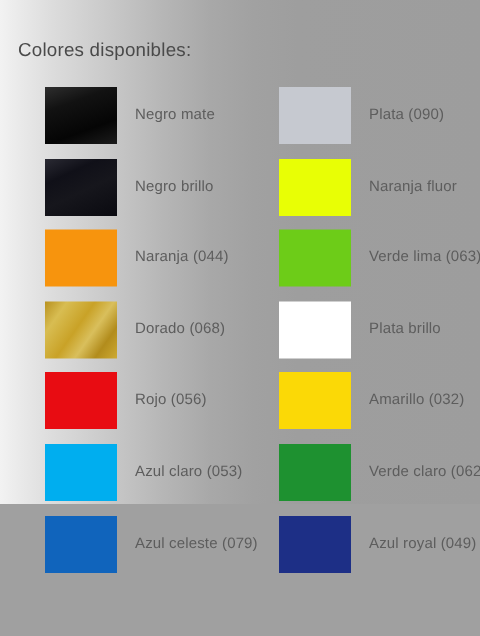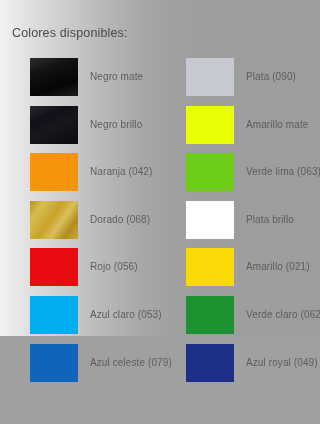--- a/index.html
+++ b/index.html
@@ -93,21 +93,21 @@
       <div class="color-row">
         <div class="swatch" style="background: linear-gradient(160deg, rgb(46, 46, 46) 0%, rgb(18, 18, 18) 30%, rgb(5, 5, 5) 70%, rgb(28, 28, 28) 100%);"></div>
         <div class="swatch-label">Negro mate</div>
       </div>
       <div class="color-row">
         <div class="swatch" style="background: linear-gradient(155deg, rgb(42, 42, 51) 0%, rgb(16, 16, 24) 28%, rgb(22, 22, 28) 55%, rgb(10, 10, 16) 100%);"></div>
         <div class="swatch-label">Negro brillo</div>
       </div>
       <div class="color-row">
         <div class="swatch" style="background: rgb(247, 148, 13);"></div>
-        <div class="swatch-label">Naranja (042)</div>
+        <div class="swatch-label">Naranja (044)</div>
       </div>
       <div class="color-row">
         <div class="swatch" style="background: linear-gradient(125deg, rgb(184, 145, 31) 0%, rgb(216, 189, 82) 20%, rgb(201, 162, 39) 45%, rgb(217, 191, 92) 62%, rgb(178, 140, 28) 80%, rgb(205, 170, 51) 100%);"></div>
         <div class="swatch-label">Dorado (068)</div>
       </div>
       <div class="color-row">
         <div class="swatch" style="background: rgb(232, 12, 18);"></div>
         <div class="swatch-label">Rojo (056)</div>
       </div>
       <div class="color-row">
@@ -120,33 +120,33 @@
       </div>
     </div>
 
   <div class="color-column" id="column-right">
       <div class="color-row">
         <div class="swatch" style="background: rgb(198, 201, 208);"></div>
         <div class="swatch-label">Plata (090)</div>
       </div>
       <div class="color-row">
         <div class="swatch" style="background: rgb(232, 255, 5);"></div>
-        <div class="swatch-label">Amarillo mate</div>
+        <div class="swatch-label">Naranja fluor</div>
       </div>
       <div class="color-row">
         <div class="swatch" style="background: rgb(109, 204, 24);"></div>
         <div class="swatch-label">Verde lima (063)</div>
       </div>
       <div class="color-row">
         <div class="swatch" style="background: rgb(255, 255, 255);"></div>
         <div class="swatch-label">Plata brillo</div>
       </div>
       <div class="color-row">
         <div class="swatch" style="background: rgb(251, 217, 6);"></div>
-        <div class="swatch-label">Amarillo (021)</div>
+        <div class="swatch-label">Amarillo (032)</div>
       </div>
       <div class="color-row">
         <div class="swatch" style="background: rgb(30, 145, 48);"></div>
         <div class="swatch-label">Verde claro (062)</div>
       </div>
       <div class="color-row">
         <div class="swatch" style="background: rgb(29, 47, 134);"></div>
         <div class="swatch-label">Azul royal (049)</div>
       </div>
     </div>

